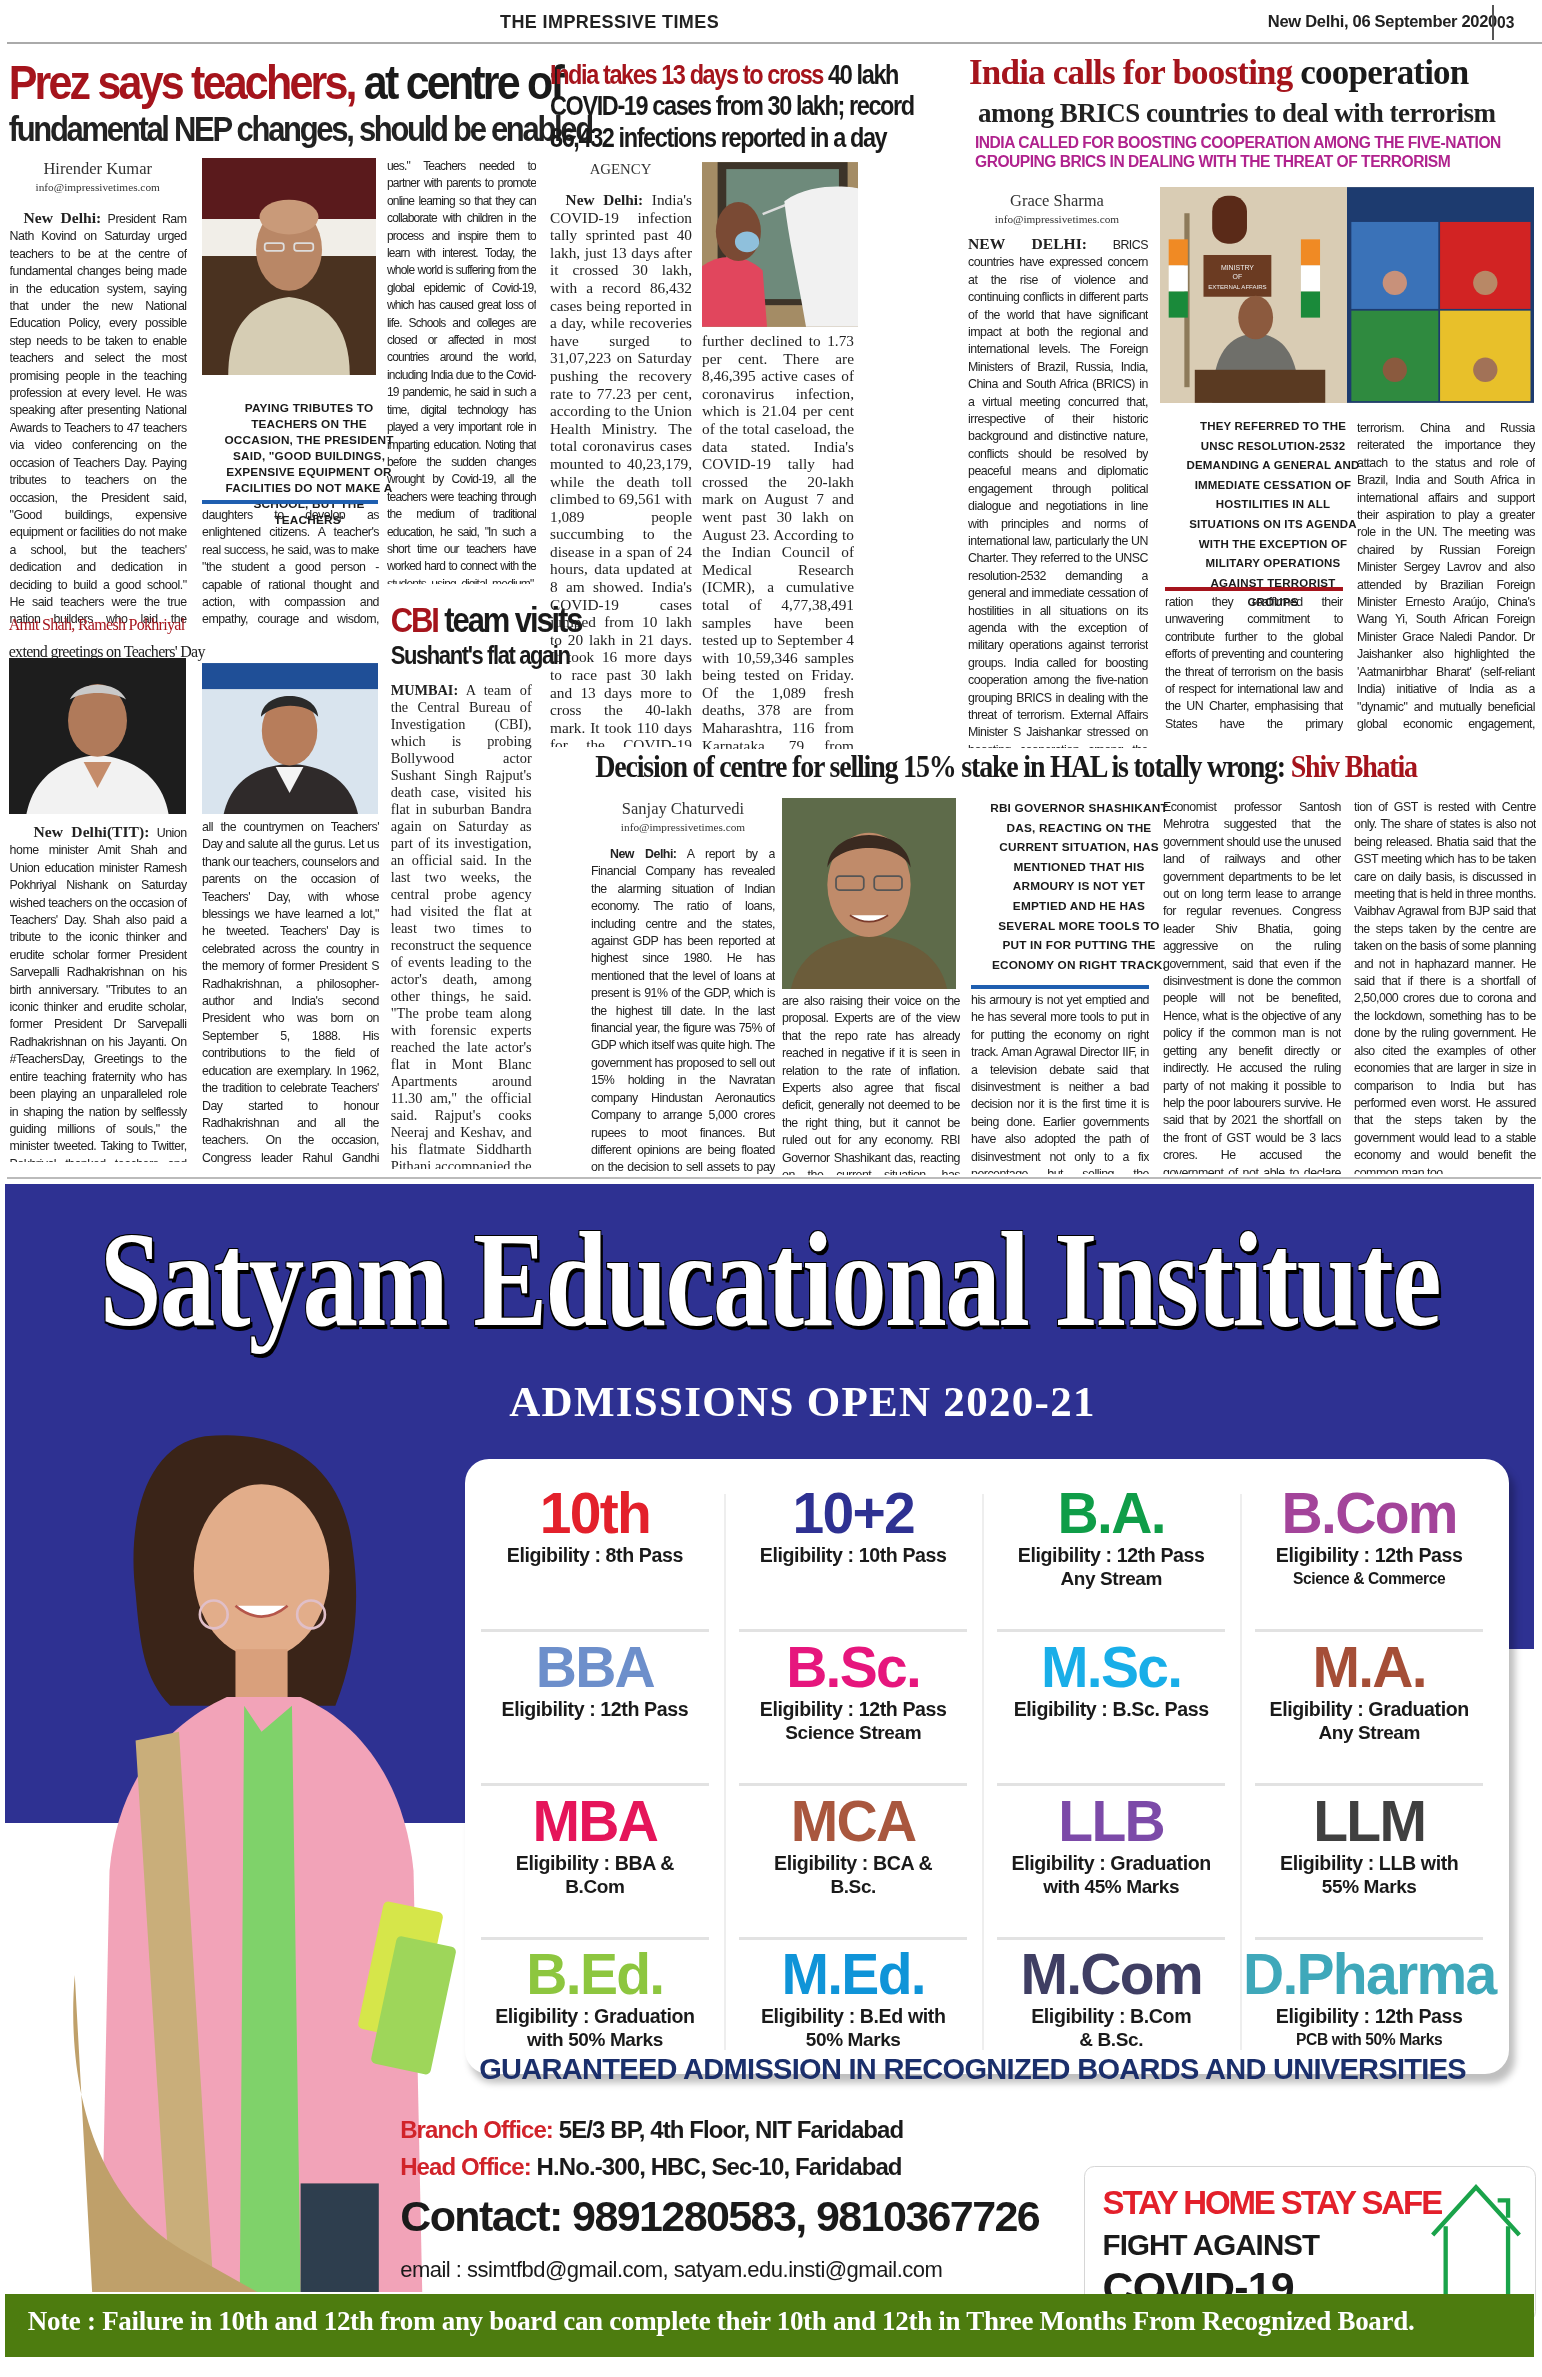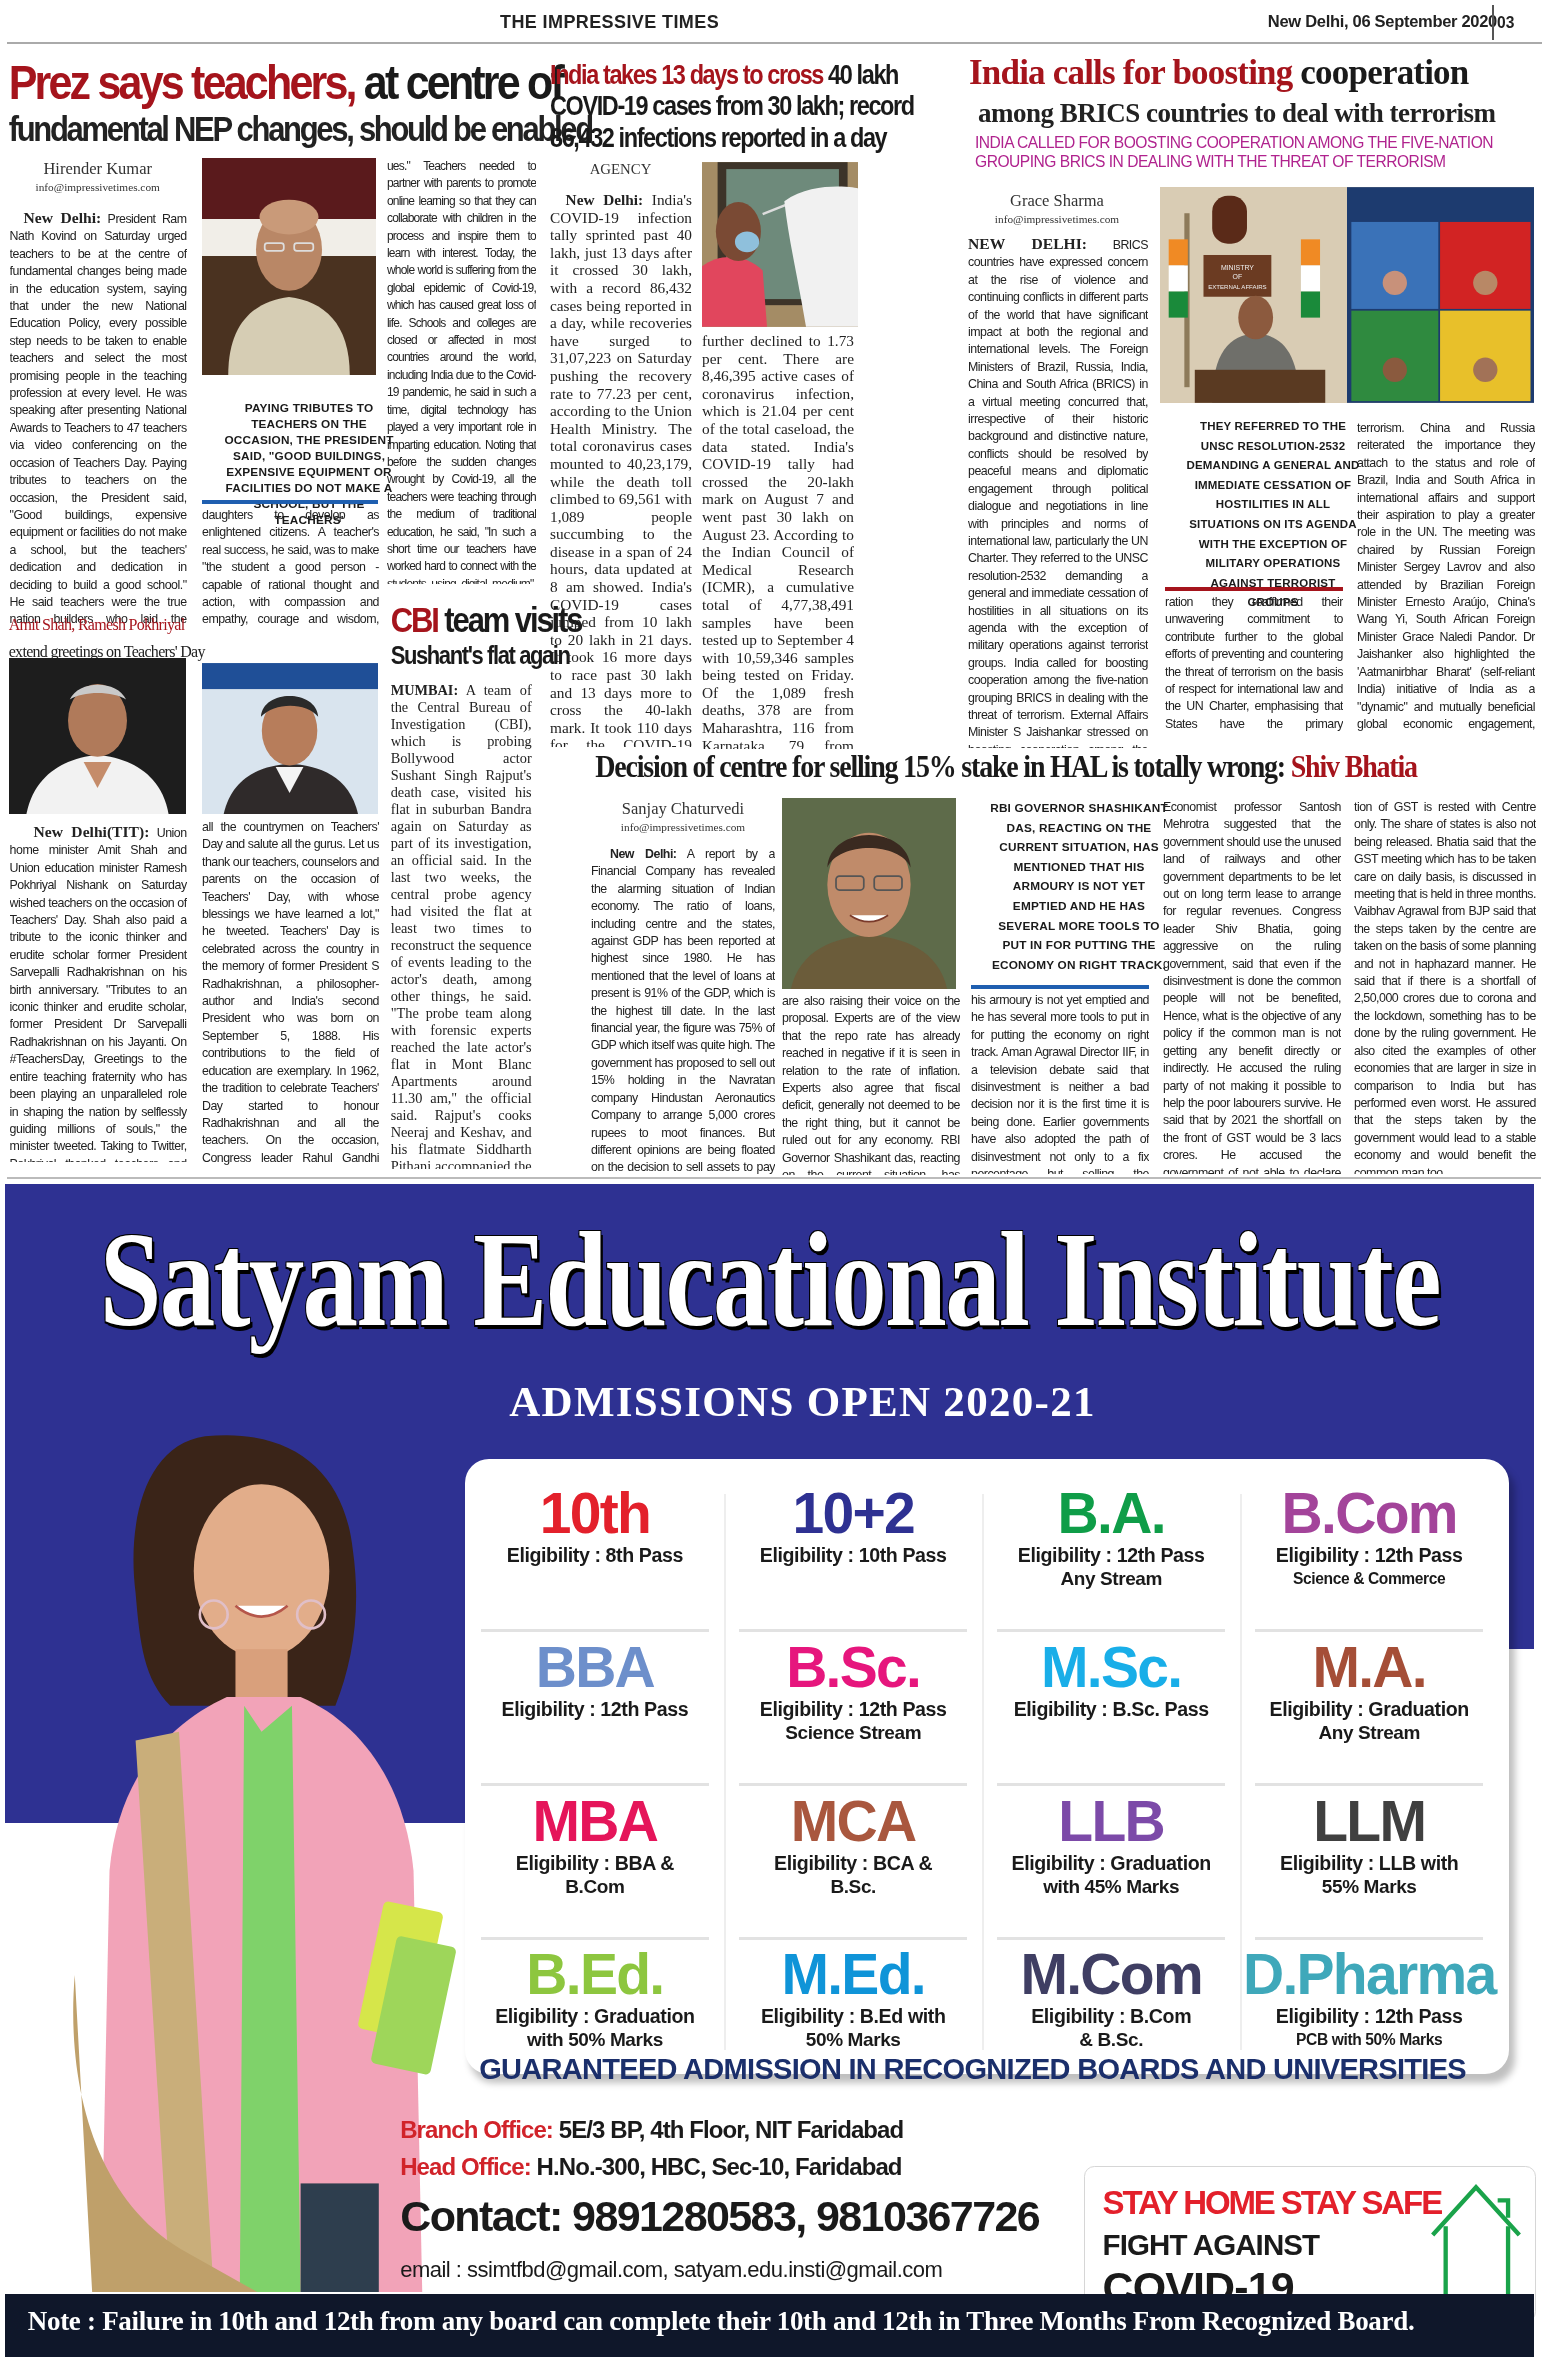--- a/index.html
+++ b/index.html
@@ -41,21 +41,21 @@
   #ad .guarantee{position:absolute;left:474px;top:869px;font-family:"Liberation Sans",sans-serif;font-weight:bold;font-size:29px;color:#1b2f6b;letter-spacing:-0.7px;}
   #ad .office{position:absolute;left:395px;font-family:"Liberation Sans",sans-serif;font-weight:bold;font-size:24px;letter-spacing:-0.9px;color:#1a1a1a;}
   #ad .office .k{color:#d1232a;}
   #ad .contact{position:absolute;left:395px;top:1008px;font-family:"Liberation Sans",sans-serif;font-weight:bold;font-size:43px;letter-spacing:-1.6px;color:#1a1a1a;}
   #ad .email{position:absolute;left:395px;top:1073px;font-family:"Liberation Sans",sans-serif;font-size:22px;letter-spacing:-0.5px;color:#1a1a1a;}
   #ad .covid{position:absolute;left:1079px;top:982px;width:452px;height:156px;border:1.7px solid #d6d6d6;border-radius:10.4px;background:#fff;}
   #ad .covid .stay{position:absolute;left:17.4px;top:17.4px;font-family:"Liberation Sans",sans-serif;font-weight:bold;font-size:33px;color:#e3202b;letter-spacing:-2.1px;}
   #ad .covid .fight{position:absolute;left:17.4px;top:61px;font-family:"Liberation Sans",sans-serif;font-weight:bold;font-size:29.5px;color:#1a1a1a;letter-spacing:-0.9px;}
   #ad .covid .c19{position:absolute;left:17.4px;top:96px;font-family:"Liberation Sans",sans-serif;font-weight:bold;font-size:43px;color:#1a1a1a;letter-spacing:-0.9px;}
   #ad .covid svg{position:absolute;left:343px;top:15.6px;}
-  #ad .note{position:absolute;left:0;top:1110px;width:1529px;height:63px;background:#0f172a;}
+  #ad .note{position:absolute;left:0;top:1110px;width:1529px;height:63px;background:#4d7c0f;}
   #ad .note span{position:absolute;left:22.6px;top:12px;font-family:"Liberation Serif",serif;font-weight:bold;font-size:27px;color:#fff;letter-spacing:-0.3px;}
 </style>
 </head>
 <body>
 
 <div id="masthead" class="abs">
   <span class="title">THE IMPRESSIVE TIMES</span>
   <span class="date">New Delhi, 06 September 2020</span>
   <span class="vrule"></span>
   <span class="page">03</span>
@@ -153,21 +153,21 @@
     </svg>
   </div>
   <div class="abs body-serif" style="left:159px;top:280px;width:152px;height:417px;overflow:hidden;">further declined to 1.73 per cent. There are 8,46,395 active cases of coronavirus infection, which is 21.04 per cent of the total caseload, the data stated. India's COVID-19 tally had crossed the 20-lakh mark on August 7 and went past 30 lakh on August 23. According to the Indian Council of Medical Research (ICMR), a cumulative total of 4,77,38,491 samples have been tested up to September 4 with 10,59,346 samples being tested on Friday. Of the 1,089 fresh deaths, 378 are from Maharashtra, 116 from Karnataka, 79 from Tamil Nadu, 76 from Andhra Pradesh, 71 from Uttar Pradesh, 58 from West Bengal, 49 from Punjab, 30 from Madhya Pradesh.</div>
 </div>
 
 <div class="abs" style="left:956px;top:48px;width:587px;height:695px;">
   <div class="abs serif" style="left:13px;top:5.2px;white-space:nowrap;font-weight:bold;font-size:35px;line-height:40px;letter-spacing:-0.8px;">
     <span class="red">India calls for boosting</span><span> cooperation</span>
   </div>
   <div class="abs serif" style="left:22px;top:50px;white-space:nowrap;font-weight:bold;font-size:27px;line-height:31px;letter-spacing:-0.5px;color:#222;">among BRICS countries to deal with terrorism</div>
-  <div class="abs cond" style="left:19px;top:85px;width:556px;font-weight:normal;font-size:15.6px;line-height:19px;letter-spacing:-0.5px;color:#b0238e;">INDIA CALLED FOR BOOSTING COOPERATION AMONG THE FIVE-NATION GROUPING BRICS IN DEALING WITH THE THREAT OF TERRORISM</div>
+  <div class="abs cond" style="left:19px;top:85px;width:556px;font-weight:bold;font-size:15.6px;line-height:19px;letter-spacing:-0.5px;color:#b0238e;">INDIA CALLED FOR BOOSTING COOPERATION AMONG THE FIVE-NATION GROUPING BRICS IN DEALING WITH THE THREAT OF TERRORISM</div>
   <div class="abs byline" style="left:12px;top:143px;width:178px;">
     <div class="name">Grace  Sharma</div>
     <div class="mail">info@impressivetimes.com</div>
   </div>
   <div class="abs body-cond" style="left:12px;top:187px;width:180px;height:513px;overflow:hidden;">
     <span class="serif lead" style="font-size:15.6px;letter-spacing:0;">NEW DELHI:</span><span> BRICS countries have expressed concern at the rise of violence and continuing conflicts in different parts of the world that have significant impact at both the regional and international levels. The Foreign Ministers of Brazil, Russia, India, China and South Africa (BRICS) in a virtual meeting concurred that, irrespective of their historic background and distinctive nature, conflicts should be resolved by peaceful means and diplomatic engagement through political dialogue and negotiations in line with principles and norms of international law, particularly the UN Charter. They referred to the UNSC resolution-2532 demanding a general and immediate cessation of hostilities in all situations on its agenda with the exception of military operations against terrorist groups. India called for boosting cooperation among the five-nation grouping BRICS in dealing with the threat of terrorism. External Affairs Minister S Jaishankar stressed on boosting cooperation among the member nations in dealing with the threat of terrorism. In a joint decla-</span>
   </div>
   <div class="photo" style="left:204px;top:139px;width:374px;height:216px;background:#d8c8ad;">
     <svg width="374" height="216" viewBox="0 0 430 248">
       <rect x="0" y="0" width="215" height="248" fill="#d9ccb4"></rect>

